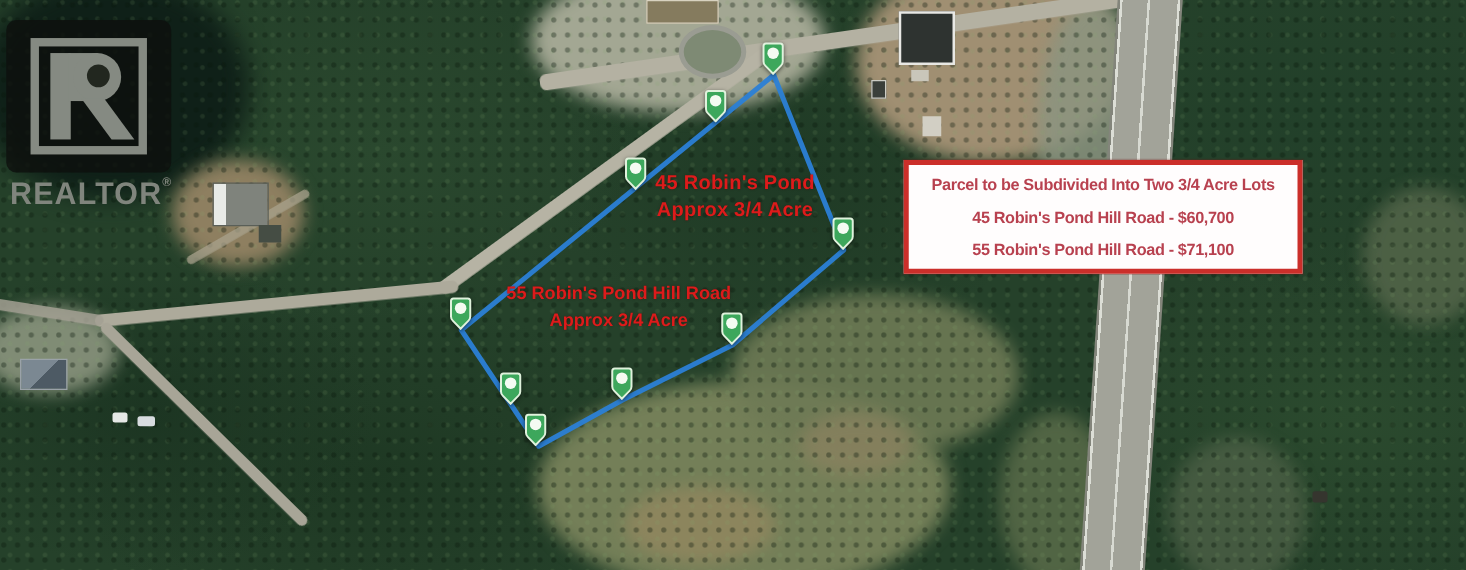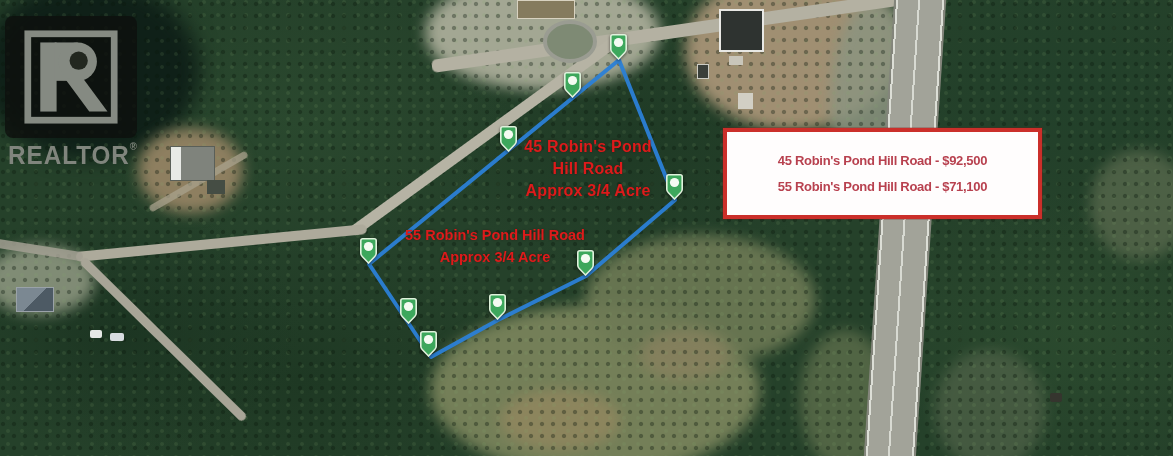--- a/index.html
+++ b/index.html
@@ -132,30 +132,30 @@
           <circle cx="9.5" cy="9.5" r="4.6" fill="#f4fbf2"></circle>
         </svg></div>
       <div class="pin" style="left: 418.5px; top: 330px;"><svg width="19" height="27" viewBox="0 0 19 27">
           <path d="M9.5 26 L3.2 19.5 Q1.8 18.2 1.8 16.2 L1.8 3.8 Q1.8 1.8 3.8 1.8 L15.2 1.8 Q17.2 1.8 17.2 3.8 L17.2 16.2 Q17.2 18.2 15.8 19.5 Z" fill="#3da75c" stroke="#dff2dc" stroke-width="1.6"></path>
           <circle cx="9.5" cy="9.5" r="4.6" fill="#f4fbf2"></circle>
         </svg></div>
     </div>
 
   <div class="map-label" id="parcel-label-0">
       <div class="lbl-line">45 Robin's Pond</div>
-      <div class="lbl-line">Hill Road</div>
       <div class="lbl-line">Approx 3/4 Acre</div>
     </div>
   <div class="map-label" id="parcel-label-1">
       <div class="lbl-line">55 Robin's Pond Hill Road</div>
       <div class="lbl-line">Approx 3/4 Acre</div>
     </div>
 
   <div class="infobox">
-    <div>45 Robin's Pond Hill Road - $92,500</div>
+    <div>Parcel to be Subdivided Into Two 3/4 Acre Lots</div>
+    <div>45 Robin's Pond Hill Road - $60,700</div>
     <div>55 Robin's Pond Hill Road - $71,100</div>
   </div>
 
   <div class="realtor">
     <div class="realtor-box">
       <svg width="96" height="96" viewBox="0 0 100 100">
         <rect x="5" y="5" width="90" height="90" fill="none" stroke="#858a82" stroke-width="7"></rect>
         <rect x="18" y="14" width="17" height="72" fill="#858a82"></rect>
         <rect x="33" y="14" width="24" height="40" fill="#858a82"></rect>
         <circle cx="57" cy="34" r="20" fill="#858a82"></circle>

